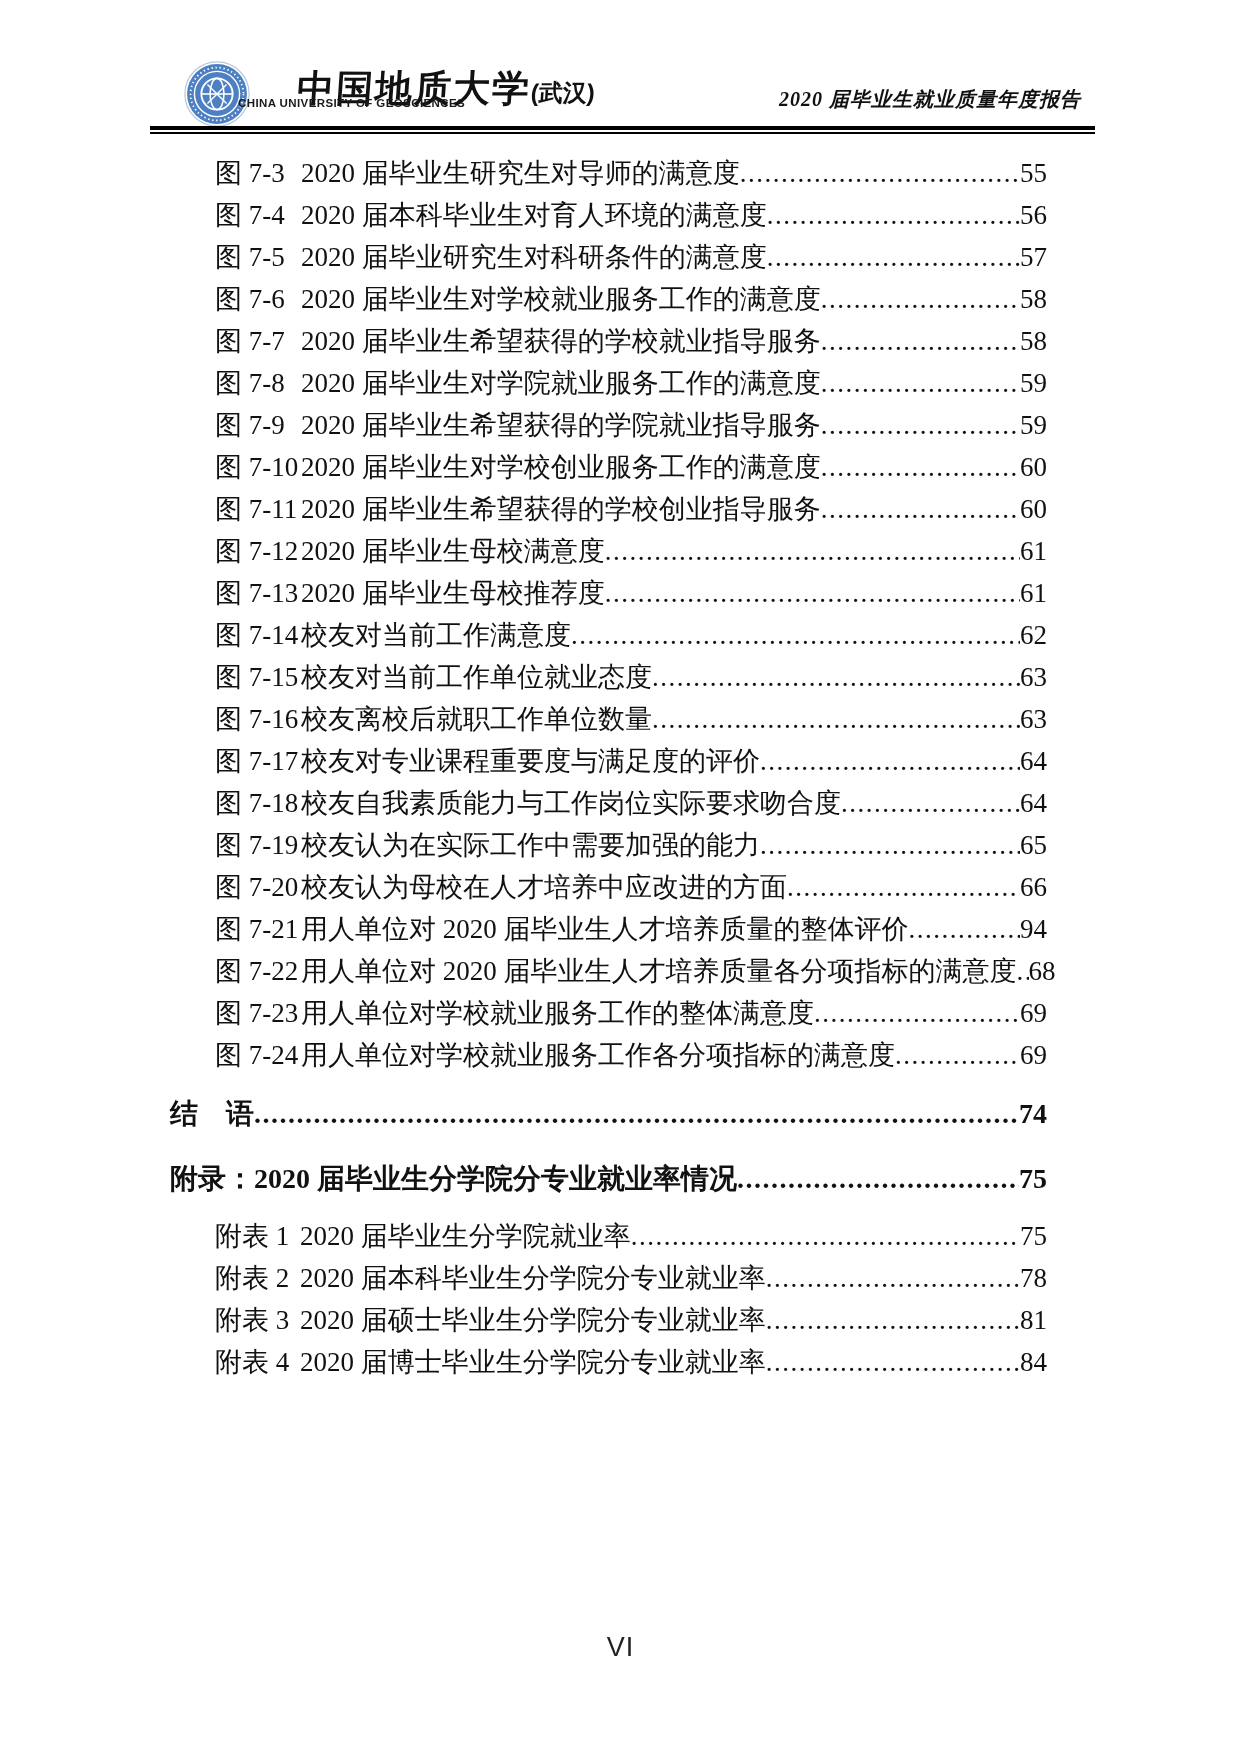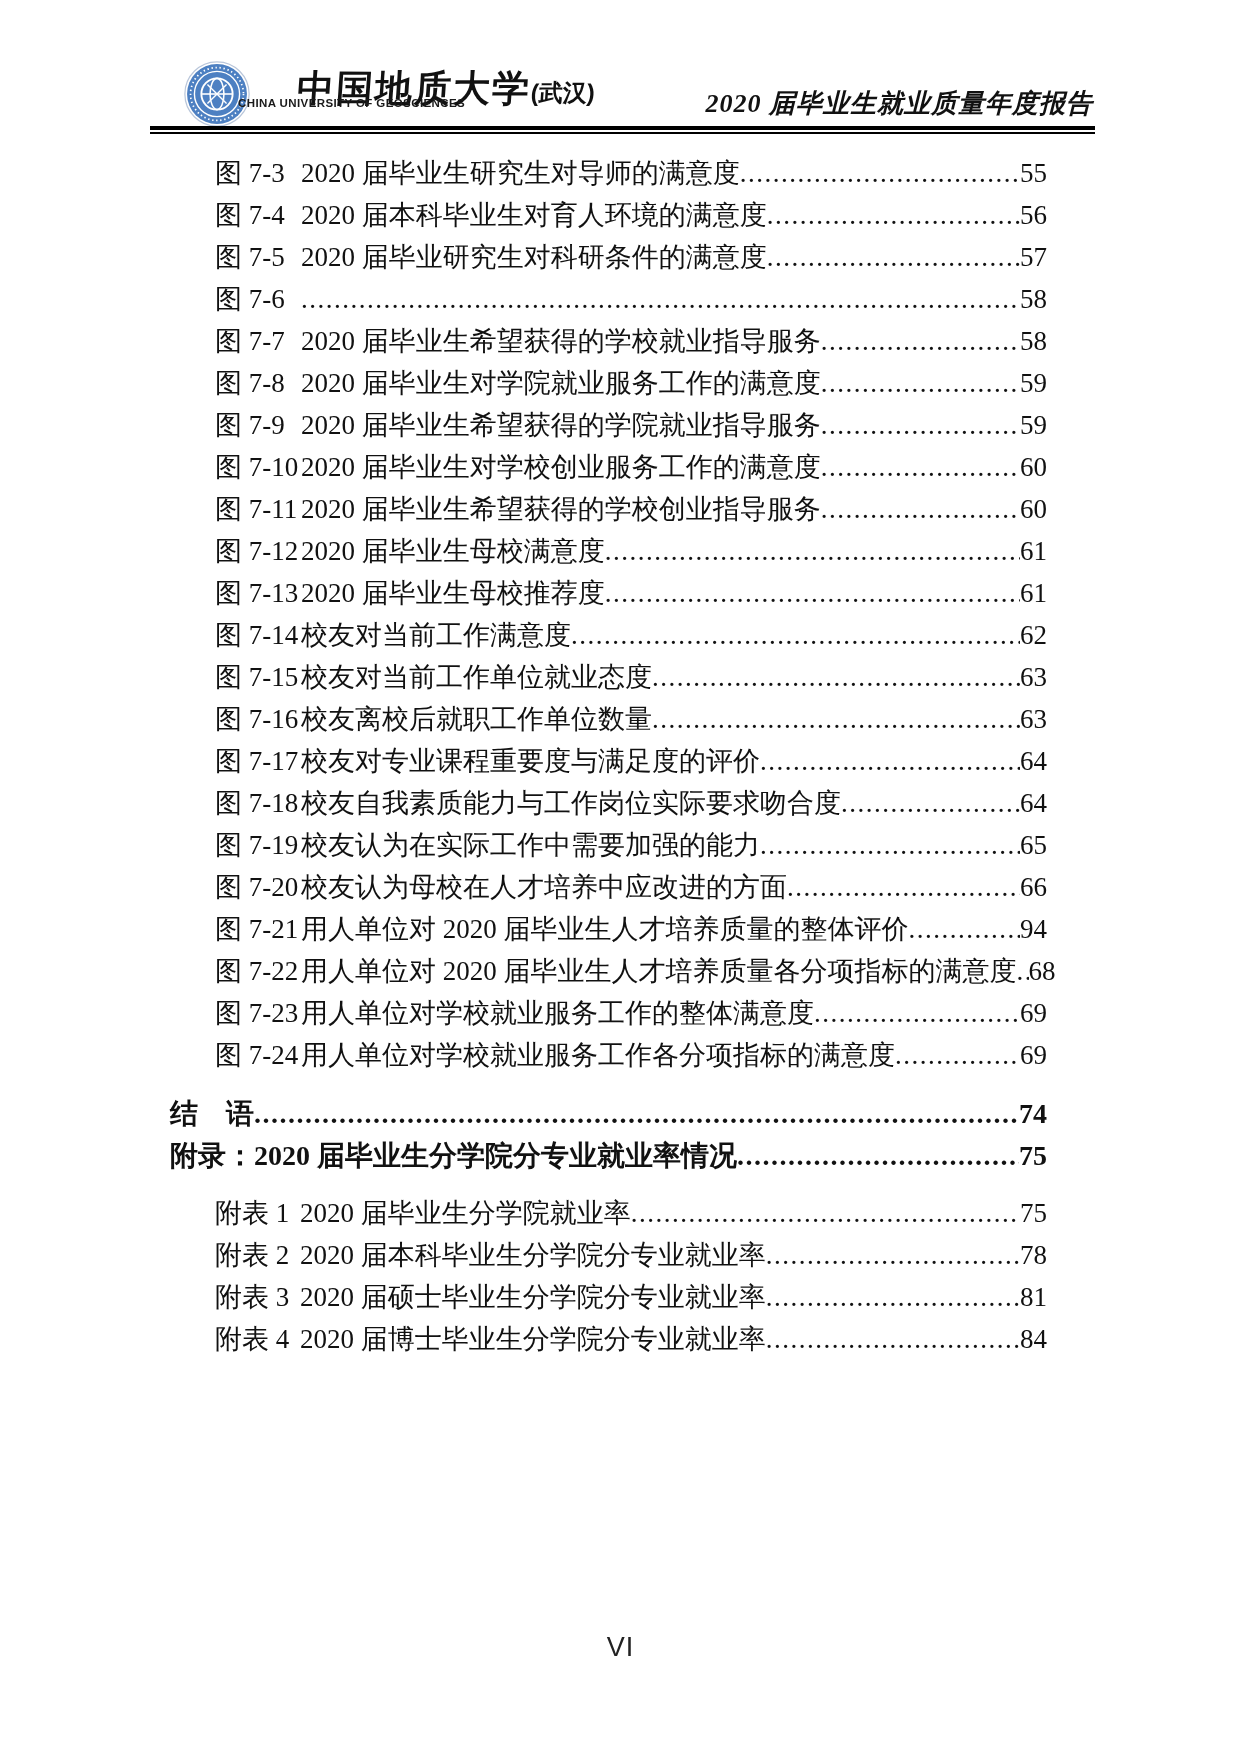--- a/index.html
+++ b/index.html
@@ -18,21 +18,21 @@
   .univ-cn .suffix {
     font-size:24px; font-weight:600; letter-spacing:0;
     font-family:"Liberation Sans","DejaVu Sans",sans-serif;
   }
   .univ-en {
     position:absolute; left:238px; top:97px; font-size:11.5px; font-weight:bold;
     letter-spacing:0.4px; font-family:"Liberation Sans","DejaVu Sans",sans-serif;
     color:#1a1a1a; white-space:nowrap;
   }
   .report-title {
-    position:absolute; right:148px; top:86px; font-size:26px; font-weight:bold;
+    position:absolute; right:160px; top:86px; font-size:20px; font-weight:bold;
     font-style:italic; letter-spacing:1px; white-space:nowrap;
   }
   .header-rule { position:absolute; left:150px; width:945px; top:126px; }
   .header-rule .thick { height:4px; background:#000; }
   .header-rule .thin  { height:2px; background:#000; margin-top:2px; }
 
   
   .toc { position:absolute; left:150px; top:152px; width:897px; }
   .toc-row {
     display:flex; align-items:flex-start; height:42px; line-height:42px;
@@ -43,21 +43,21 @@
   .tbl-row .label { flex:none; width:85px; }
   .title { flex:none; }
   .dots { flex:1 1 auto; min-width:12px; overflow:hidden; }
   .dots::after {
     content:"..................................................................................................................................................................................................";
     letter-spacing:1.5px;
   }
   .page-num { flex:none; text-align:right; }
   .section-row { font-weight:bold; font-size:28px; padding-left:20px; }
   .section-row.first  { margin-top:17px; }
-  .section-row.second { margin-top:0; }
+  .section-row.second { margin-top:23px; }
   .tbl-row.first { margin-top:15px; }
 
   
   .footer-page {
     position:absolute; left:0; width:100%; top:1632px; text-align:center;
     font-size:27px; letter-spacing:1px; color:#222;
     font-family:"Liberation Sans","DejaVu Sans",sans-serif;
   }
 </style>
 </head>
@@ -102,20 +102,21 @@
       <span class="page-num">56</span>
     </div>
     <div class="toc-row fig-row">
       <span class="label">图 7-5</span>
       <span class="title">2020 届毕业研究生对科研条件的满意度</span>
       <span class="dots"></span>
       <span class="page-num">57</span>
     </div>
     <div class="toc-row fig-row">
       <span class="label">图 7-6</span>
+      <span class="title">2020 届毕业生对学校就业服务工作的满意度</span>
       <span class="dots"></span>
       <span class="page-num">58</span>
     </div>
     <div class="toc-row fig-row">
       <span class="label">图 7-7</span>
       <span class="title">2020 届毕业生希望获得的学校就业指导服务</span>
       <span class="dots"></span>
       <span class="page-num">58</span>
     </div>
     <div class="toc-row fig-row">

